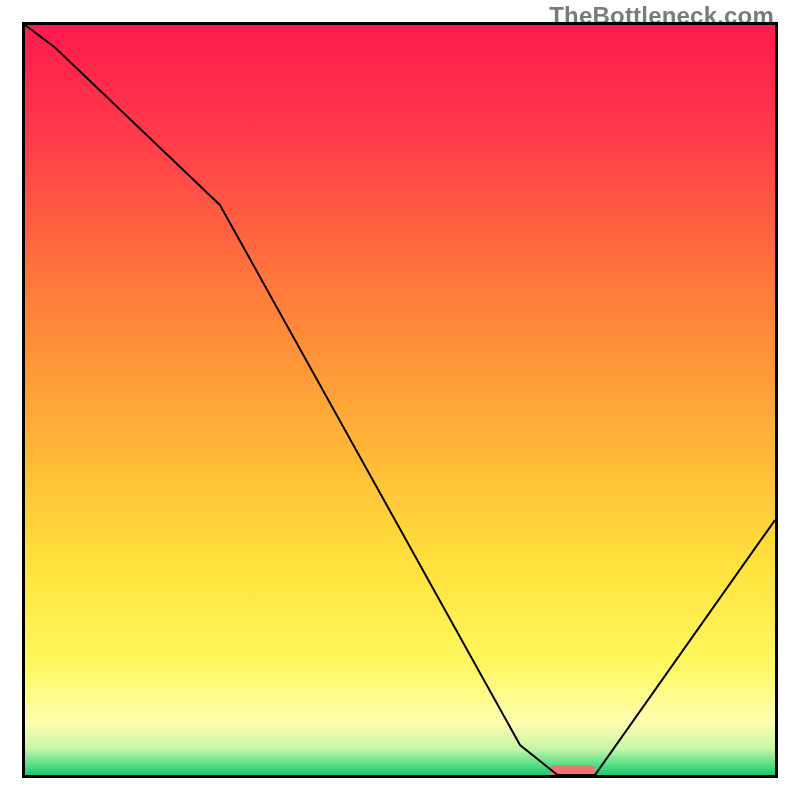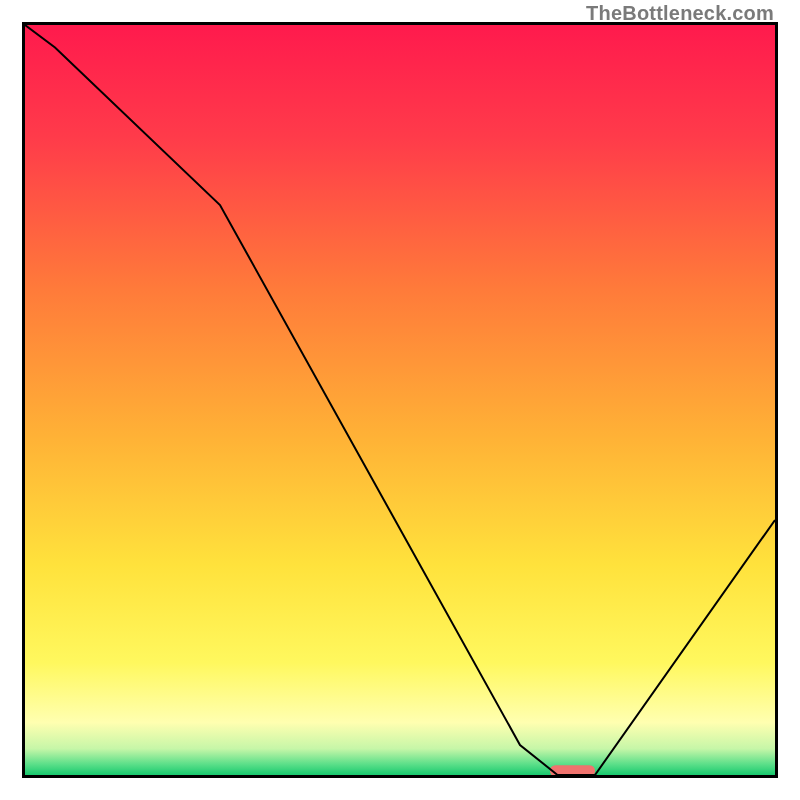--- a/index.html
+++ b/index.html
@@ -32,21 +32,21 @@
     left: 0;
     top: 0;
     width: 100%;
     height: 100%;
     pointer-events: none;
   }
   .watermark {
     position: absolute;
     top: 2px;
     right: 26px;
-    font-size: 20px;
+    font-size: 24px;
     font-weight: bold;
     color: #7a7a7a;
     letter-spacing: 0.2px;
   }
 </style>
 </head>
 <body>
 
 <div class="watermark">TheBottleneck.com</div>
 

